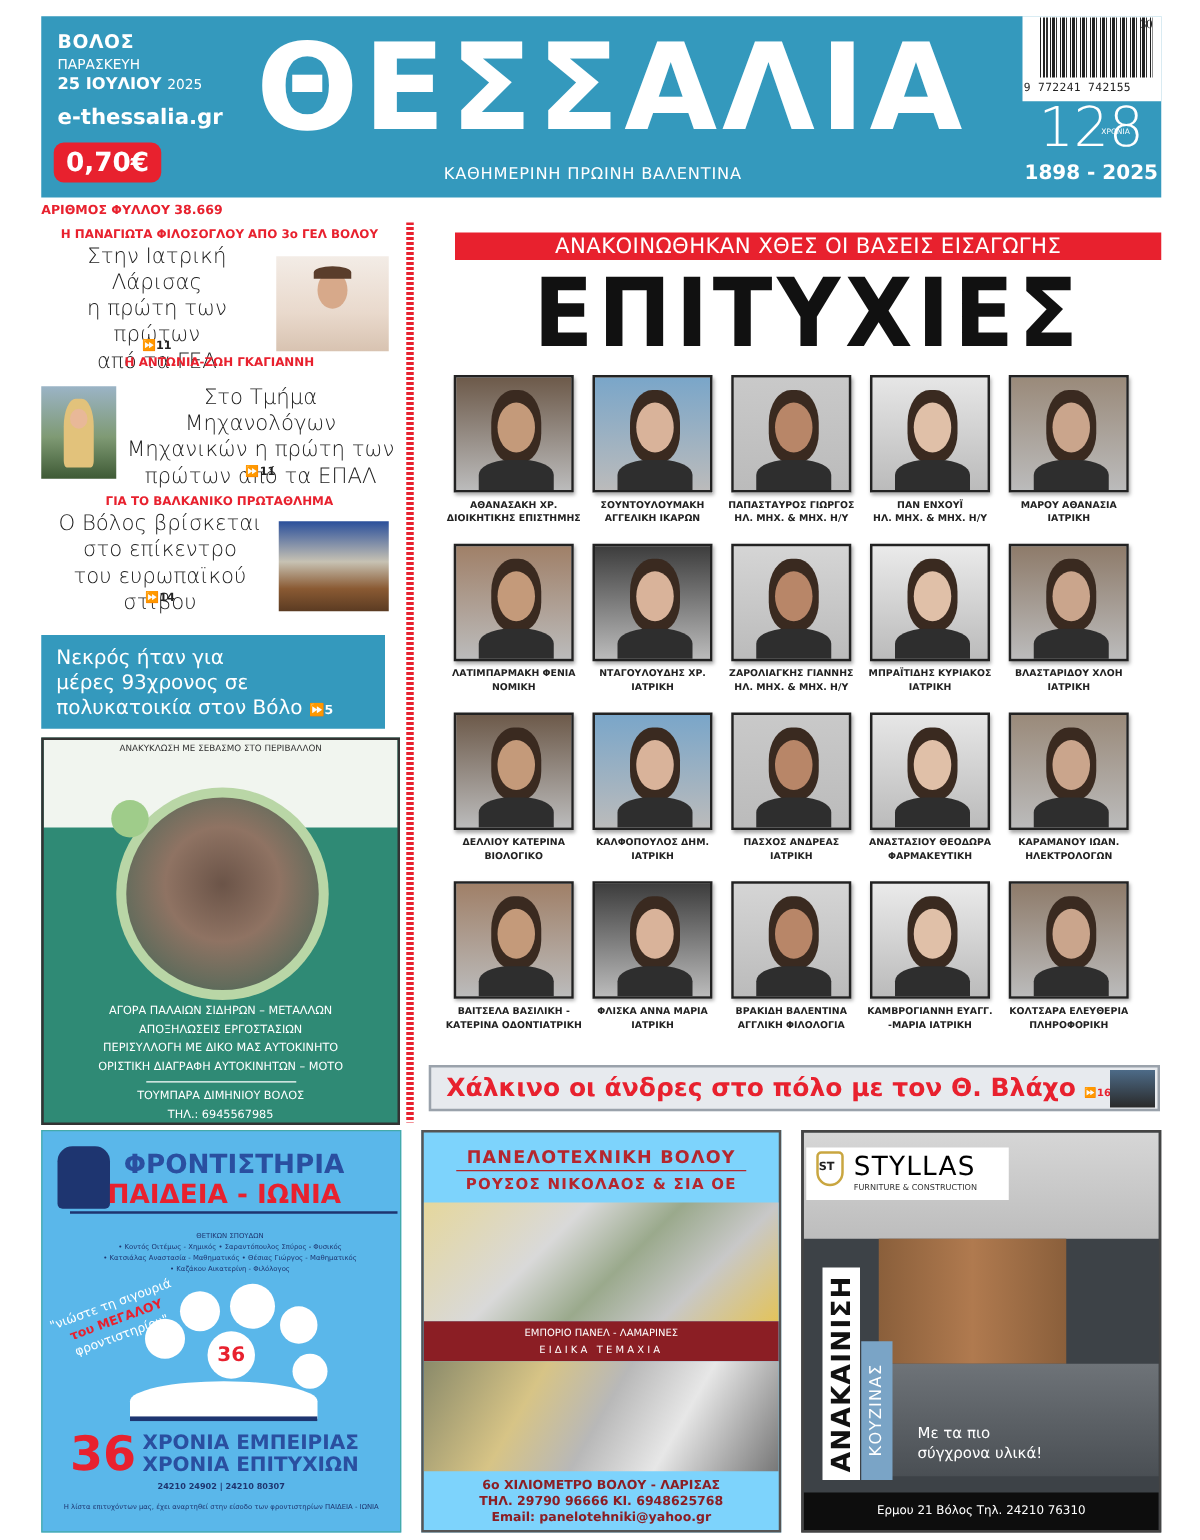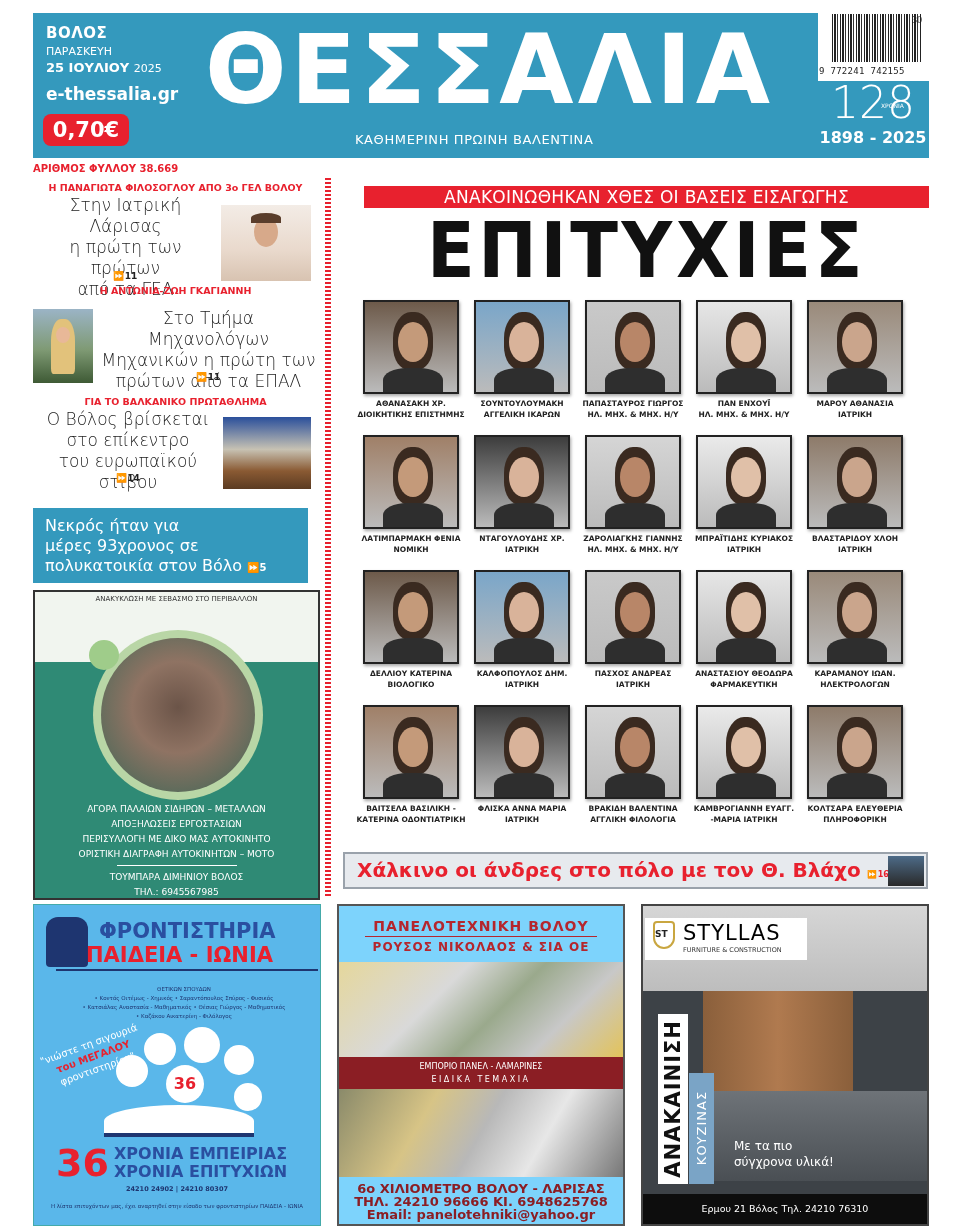--- a/index.html
+++ b/index.html
@@ -88,21 +88,21 @@
 
   
   .panel { left: 337px; top: 904px; width: 288px; height: 322px; border: 2px solid #555; background: #7dd3fc; overflow: hidden; }
   .panel .h1 { position: absolute; left: 0; width: 100%; top: 12px; text-align: center; color: #b5262d; font-size: 14px; font-weight: bold; letter-spacing: 1px; }
   .panel .hr { position: absolute; left: 26px; width: 232px; top: 30px; height: 1px; background: #b5262d; }
   .panel .h2 { position: absolute; left: 0; width: 100%; top: 34px; text-align: center; color: #b5262d; font-size: 12px; font-weight: bold; letter-spacing: 1px; }
   .panel .img1 { position: absolute; left: 0; top: 56px; width: 100%; height: 95px; background: linear-gradient(135deg, #e5d79c 0%, #d9d9d9 35%, #9aa98c 55%, #c8c8c8 75%, #e3c35a 100%); }
   .panel .band { position: absolute; left: 0; top: 151px; width: 100%; height: 32px; background: #8b1e24; color: #fff; text-align: center; font-size: 8px; line-height: 13px; padding-top: 3px; }
   .panel .band .sp { letter-spacing: 2.5px; }
   .panel .img2 { position: absolute; left: 0; top: 183px; width: 100%; height: 88px; background: linear-gradient(120deg, #8a8a6a 0%, #d7c486 30%, #b8b8b8 50%, #e7e7e7 70%, #777 100%); }
-  .panel .info { position: absolute; left: 0; width: 100%; top: 276px; text-align: center; color: #8b1e24; font-size: 13px; font-weight: bold; line-height: 13px; }
+  .panel .info { position: absolute; left: 0; width: 100%; top: 276px; text-align: center; color: #8b1e24; font-size: 10px; font-weight: bold; line-height: 13px; }
 
   
   .styl { left: 641px; top: 904px; width: 288px; height: 322px; border: 2px solid #444; background: #3d4247; overflow: hidden; }
   .styl .ceil { position: absolute; left: 0; top: 0; width: 100%; height: 85px; background: linear-gradient(180deg, #d6d6d6, #bdbdbd); }
   .styl .logo-box { position: absolute; left: 2px; top: 12px; width: 162px; height: 42px; background: #fff; }
   .styl .badge { position: absolute; left: 8px; top: 3px; width: 22px; height: 28px; border: 2px solid #c9a640; border-radius: 4px 4px 11px 11px; font-size: 9px; font-weight: bold; line-height: 22px; color: #222; }
   .styl .brand { position: absolute; left: 38px; top: 3px; font-size: 21px; color: #000000; letter-spacing: 1px; }
   .styl .sub { position: absolute; left: 38px; top: 28px; font-size: 6.5px; color: #333; }
   .styl .wall { position: absolute; left: 60px; top: 85px; width: 150px; height: 100px; background: linear-gradient(90deg, #8a5f3b, #b07a4f, #8a5f3b); }
   .styl .counter { position: absolute; left: 60px; top: 185px; width: 224px; height: 90px; background: linear-gradient(180deg, #6e7378, #4a4f54); }
@@ -437,21 +437,21 @@
   <div class="hr"></div>
   <div class="h2">ΡΟΥΣΟΣ ΝΙΚΟΛΑΟΣ &amp; ΣΙΑ ΟΕ</div>
   <div class="img1"></div>
   <div class="band">
     <div>ΕΜΠΟΡΙΟ ΠΑΝΕΛ - ΛΑΜΑΡΙΝΕΣ</div>
     <div class="sp">ΕΙΔΙΚΑ ΤΕΜΑΧΙΑ</div>
   </div>
   <div class="img2"></div>
   <div class="info">
     <div>6ο ΧΙΛΙΟΜΕΤΡΟ ΒΟΛΟΥ - ΛΑΡΙΣΑΣ</div>
-    <div>ΤΗΛ. 24210 96666 ΚΙ. 6948625768</div>
+    <div>ΤΗΛ. 29790 96666 ΚΙ. 6948625768</div>
     <div>Email: panelotehniki@yahoo.gr</div>
   </div>
 </div>
 
 <div class="abs styl">
   <div class="ceil"></div>
   <div class="wall"></div>
   <div class="counter"></div>
   <div class="logo-box">
     <div class="badge">ST</div>

